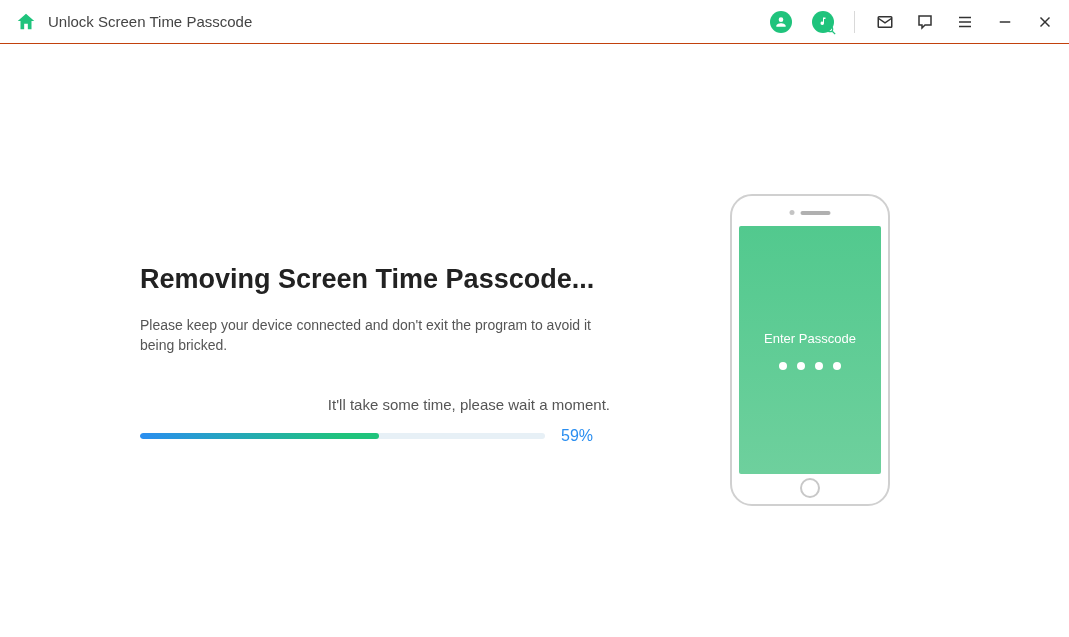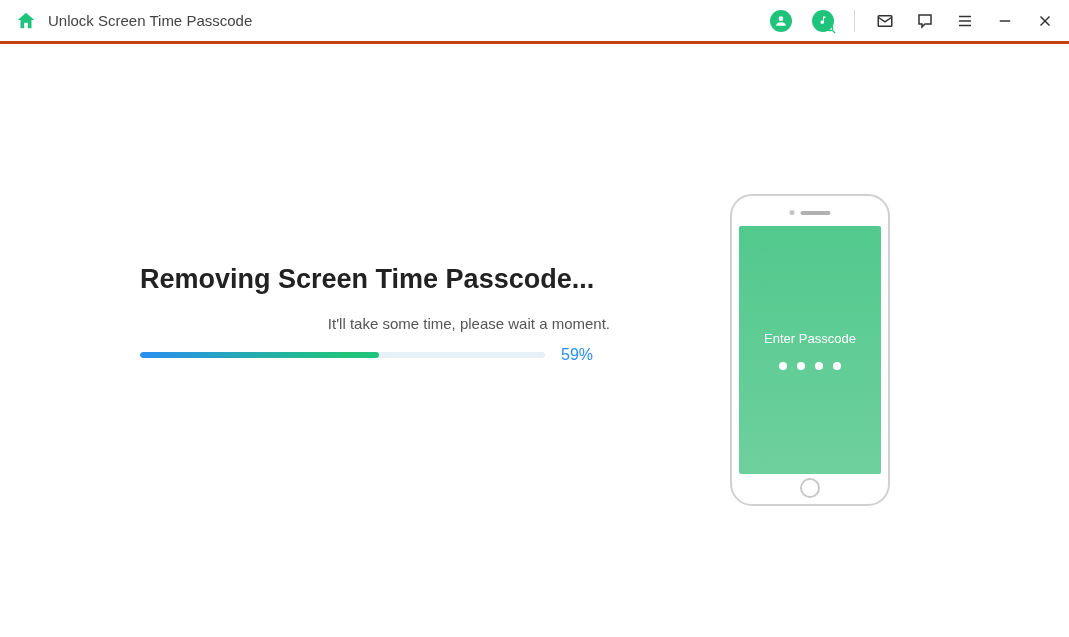--- a/index.html
+++ b/index.html
@@ -6,21 +6,21 @@
   body {
     font-family: "Segoe UI", Arial, sans-serif;
     background: #ffffff;
     width: 1069px;
     height: 637px;
     overflow: hidden;
     color: #333;
   }
   .titlebar {
     height: 44px;
-    border-bottom: 3px solid #c2410c;
+    border-bottom: 1px solid #c2410c;
     display: flex;
     align-items: center;
     padding: 0 14px;
   }
   .titlebar-left {
     display: flex;
     align-items: center;
     gap: 10px;
   }
   .titlebar-right {
@@ -227,20 +227,21 @@
           <line x1="6" y1="6" x2="18" y2="18"></line>
           <line x1="6" y1="18" x2="18" y2="6"></line>
         </svg>
     </span>
   </div>
 </div>
 
 <div class="content">
   <div class="left-col">
     <h1 class="heading">Removing Screen Time Passcode...</h1>
+    <p class="subtext">Please keep your device connected and don't exit the program to avoid it being bricked.</p>
     <p class="waittext">It'll take some time, please wait a moment.</p>
     <div class="progress-row">
       <div class="progress-bar">
         <div class="progress-fill" style="width:59%"></div>
       </div>
       <span class="progress-pct">59%</span>
     </div>
   </div>
 
   <div class="phone-col">

